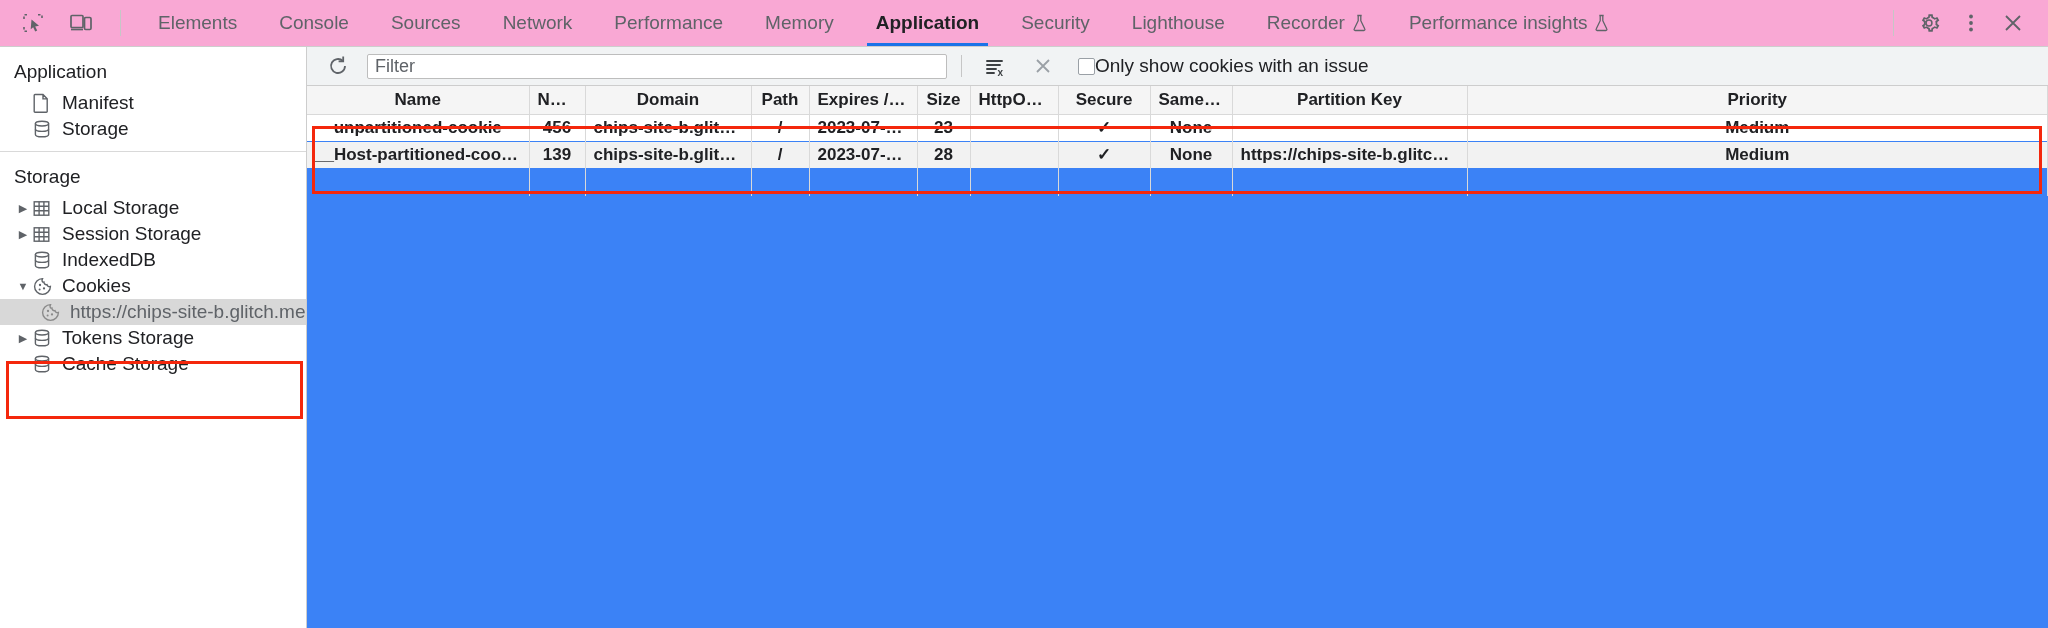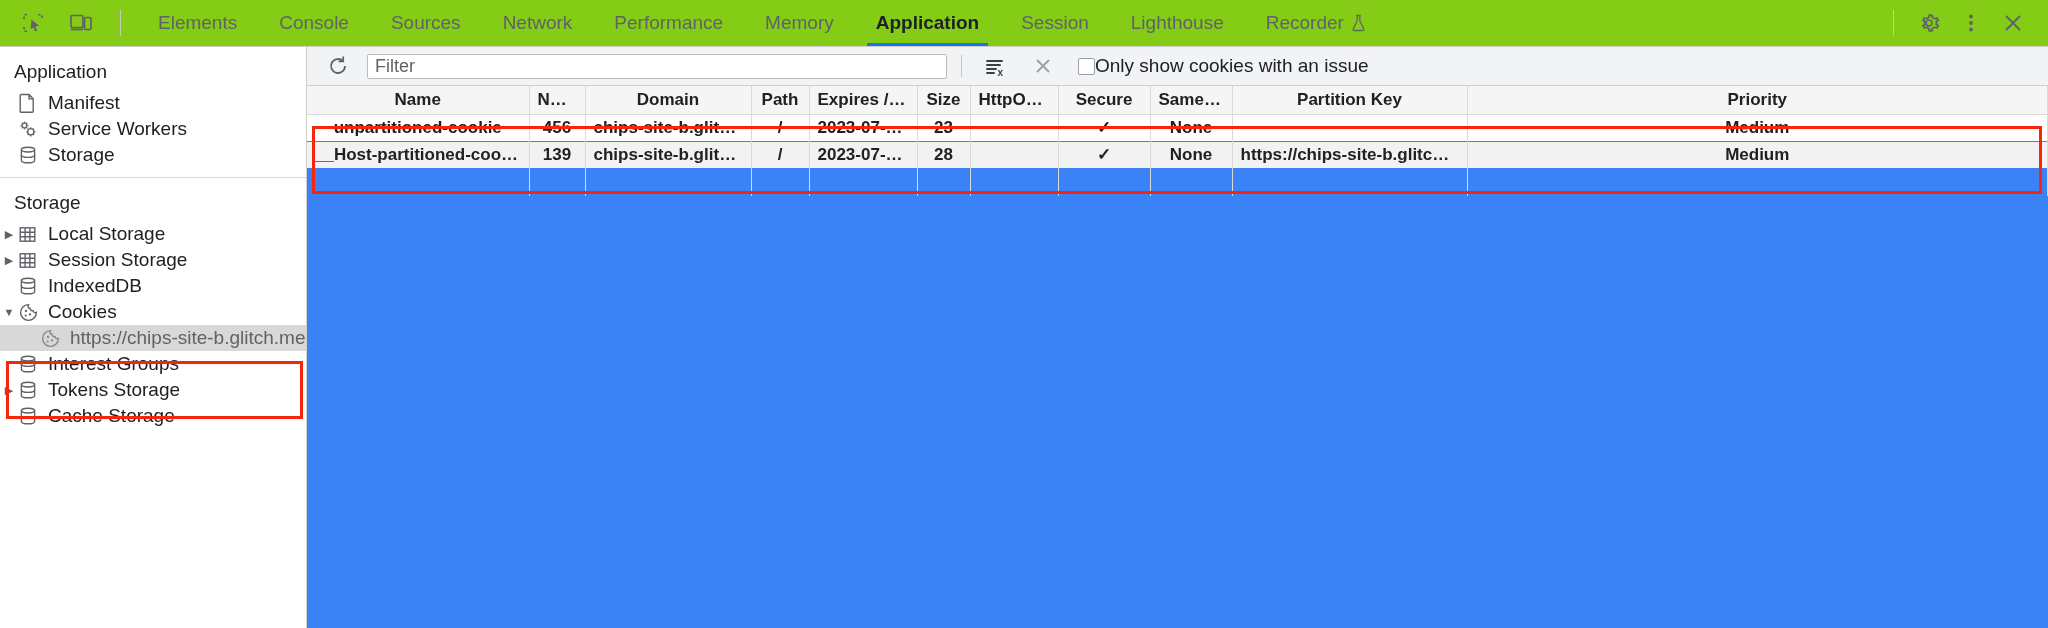--- a/index.html
+++ b/index.html
@@ -10,21 +10,21 @@
     font-size: 19px;
     color: #202124;
     background: #ffffff;
     overflow: hidden;
   }
   .devtools { width: 2048px; height: 628px; display: flex; flex-direction: column; }
 
   
   .tabbar {
     height: 47px; min-height: 47px;
-    background: #84cc16;
+    background: #f9a8d4;
     border-bottom: 1px solid #cdcdcd;
     display: flex; align-items: stretch;
   }
   .tb-left { display: flex; align-items: center; padding: 0 6px 0 14px; gap: 10px; }
   .icon-btn {
     width: 38px; height: 38px;
     display: flex; align-items: center; justify-content: center;
     border-radius: 3px;
   }
   .tb-sep { width: 1px; height: 26px; background: #c6c6c6; margin: 0 10px; align-self: center; }
@@ -58,21 +58,21 @@
   .sb-section { padding: 10px 0 9px 0; }
   .sb-divider { height: 1px; background: #d9d9d9; }
   .sb-title {
     font-size: 19px; color: #202124;
     padding: 4px 0 7px 14px;
   }
   .sb-row {
     display: flex; align-items: center;
     height: 26px;
     font-size: 19px; color: #202124;
-    padding-left: 0;
+    padding-left: 14px;
     white-space: nowrap;
   }
   .sb-row.child { padding-left: 40px; }
   .sb-row.selected { background: #d8d8d8; color: #5f6368; }
   .twisty {
     width: 18px; min-width: 18px; height: 18px;
     display: flex; align-items: center; justify-content: center;
     color: #5f6368; font-size: 11px;
   }
   .twisty.empty { visibility: hidden; }
@@ -193,27 +193,35 @@
       <div class="tab">
           <span>Performance</span>
         </div>
       <div class="tab">
           <span>Memory</span>
         </div>
       <div class="tab selected">
           <span>Application</span>
         </div>
       <div class="tab">
-          <span>Session</span>
+          <span>Security</span>
         </div>
       <div class="tab">
           <span>Lighthouse</span>
         </div>
       <div class="tab">
         <span>Recorder</span>
+        <span>
+          <svg width="15" height="18" viewBox="0 0 15 18">
+              <path d="M5.3 1.5 h4.4 M6.2 1.5 v5.2 L2.2 15 a1 1 0 0 0 .9 1.5 h8.8 a1 1 0 0 0 .9-1.5 L8.8 6.7 V1.5" fill="none" stroke="#5f6368" stroke-width="1.3"></path>
+            </svg>
+        </span>
+      </div>
+      <div class="tab">
+        <span>Performance insights</span>
         <span>
           <svg width="15" height="18" viewBox="0 0 15 18">
               <path d="M5.3 1.5 h4.4 M6.2 1.5 v5.2 L2.2 15 a1 1 0 0 0 .9 1.5 h8.8 a1 1 0 0 0 .9-1.5 L8.8 6.7 V1.5" fill="none" stroke="#5f6368" stroke-width="1.3"></path>
             </svg>
         </span>
       </div>
     </div>
 
     <div class="tb-right">
       <div class="tb-sep"></div>
@@ -248,34 +256,20 @@
         <div class="sb-row">
           <span class="twisty empty">▶</span>
           <span class="sb-ico">
             <svg width="18" height="20" viewBox="0 0 18 20">
                 <path d="M3 1.5 h8 l4.2 4.2 v12.8 a.8 .8 0 0 1-.8 .8 H3 a.8 .8 0 0 1-.8-.8 V2.3 a.8 .8 0 0 1 .8-.8 z M11 1.5 v4.4 h4.2" fill="none" stroke="#5f6368" stroke-width="1.4"></path>
               </svg>
           </span>
           <span class="sb-label">Manifest</span>
         </div>
 
-        <div class="sb-row">
-          <span class="twisty empty">▶</span>
-          <span class="sb-ico">
-            <svg width="20" height="20" viewBox="0 0 20 20">
-              <g fill="none" stroke="#5f6368" stroke-width="1.3">
-                <circle cx="6.5" cy="6.5" r="2.3"></circle>
-                <path d="M6.5 2.6 v1.1 M6.5 9.3 v1.1 M2.6 6.5 h1.1 M9.3 6.5 h1.1 M3.7 3.7 l.8 .8 M8.5 8.5 l.8 .8 M9.3 3.7 l-.8 .8 M4.5 8.5 l-.8 .8"></path>
-                <circle cx="12.8" cy="12.8" r="3.1"></circle>
-                <path d="M12.8 8.2 v1.4 M12.8 16 v1.4 M8.2 12.8 h1.4 M16 12.8 h1.4 M9.6 9.6 l1 1 M15 15 l1 1 M16 9.6 l-1 1 M10.6 15 l-1 1"></path>
-              </g>
-            </svg>
-          </span>
-          <span class="sb-label">Service Workers</span>
-        </div>
 
         <div class="sb-row">
           <span class="twisty empty">▶</span>
           <span class="sb-ico">
             <svg width="20" height="20" viewBox="0 0 20 20">
                 <g fill="none" stroke="#5f6368" stroke-width="1.4">
               <ellipse cx="10" cy="4.6" rx="6.6" ry="2.4"></ellipse>
               <path d="M3.4 4.6 v10.8 c0 1.3 3 2.4 6.6 2.4 s6.6-1.1 6.6-2.4 V4.6"></path>
               <path d="M3.4 10 c0 1.3 3 2.4 6.6 2.4 s6.6-1.1 6.6-2.4"></path>
             </g>
@@ -350,33 +344,20 @@
               <path d="M10.5 2.6 a7.9 7.9 0 1 0 7.9 7.9 c-1.6 .5-3.1-.4-3.4-1.9 -1.7 .4-3.1-.8-3-2.5 -1.6 .2-2.6-1.1-1.5-3.5 z" fill="none" stroke="#8a8a8a" stroke-width="1.4"></path>
               <circle cx="8" cy="9" r="1.15" fill="#8a8a8a"></circle>
               <circle cx="12" cy="12.4" r="1.15" fill="#8a8a8a"></circle>
               <circle cx="7.6" cy="13.4" r="1" fill="#8a8a8a"></circle>
             </svg>
           </span>
           <span class="sb-label">https://chips-site-b.glitch.me</span>
         </div>
 
 
-        <div class="sb-row">
-          <span class="twisty empty">▶</span>
-          <span class="sb-ico">
-            <svg width="20" height="20" viewBox="0 0 20 20">
-                <g fill="none" stroke="#5f6368" stroke-width="1.4">
-              <ellipse cx="10" cy="4.6" rx="6.6" ry="2.4"></ellipse>
-              <path d="M3.4 4.6 v10.8 c0 1.3 3 2.4 6.6 2.4 s6.6-1.1 6.6-2.4 V4.6"></path>
-              <path d="M3.4 10 c0 1.3 3 2.4 6.6 2.4 s6.6-1.1 6.6-2.4"></path>
-            </g>
-              </svg>
-          </span>
-          <span class="sb-label">Interest Groups</span>
-        </div>
 
         <div class="sb-row">
           <span class="twisty">▶</span>
           <span class="sb-ico">
             <svg width="20" height="20" viewBox="0 0 20 20">
                 <g fill="none" stroke="#5f6368" stroke-width="1.4">
               <ellipse cx="10" cy="4.6" rx="6.6" ry="2.4"></ellipse>
               <path d="M3.4 4.6 v10.8 c0 1.3 3 2.4 6.6 2.4 s6.6-1.1 6.6-2.4 V4.6"></path>
               <path d="M3.4 10 c0 1.3 3 2.4 6.6 2.4 s6.6-1.1 6.6-2.4"></path>
             </g>

